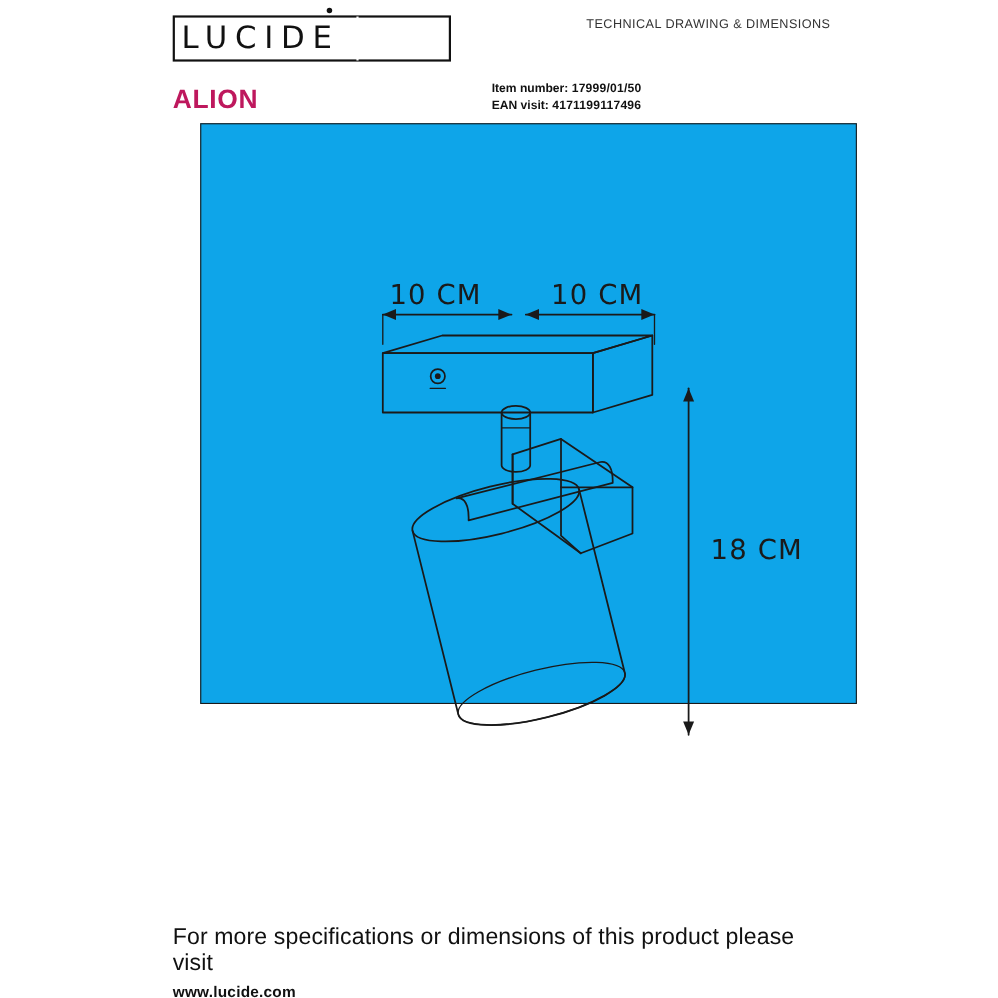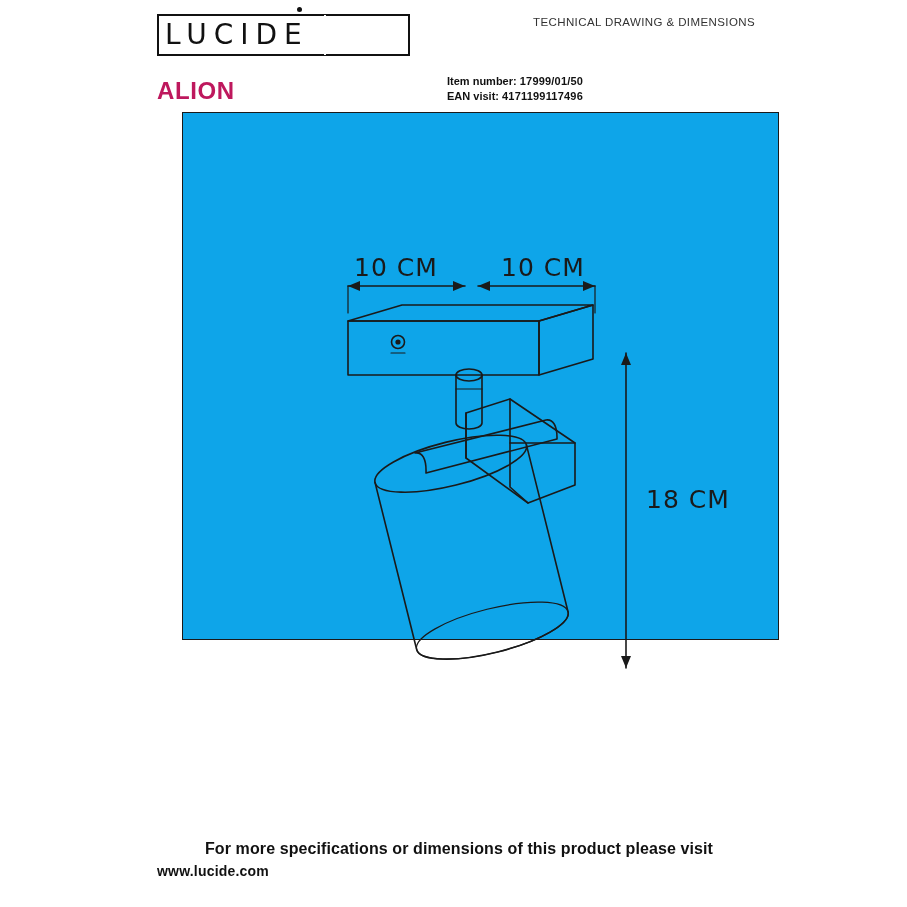--- a/index.html
+++ b/index.html
@@ -121,25 +121,24 @@
   }
 
   
   .footer {
     position: absolute;
     left: 157px;
     top: 840px;
     width: 600px;
   }
   .footer-line1 {
-    font-size: 16px;
-    font-weight: bold;
+    font-size: 21px;
+    font-weight: normal;
     color: #111;
     letter-spacing: 0.1px;
-    margin-left: 48px;
   }
   .footer-line2 {
     font-size: 14px;
     font-weight: bold;
     color: #111;
     margin-top: 5px;
     letter-spacing: 0.2px;
   }
 
   

